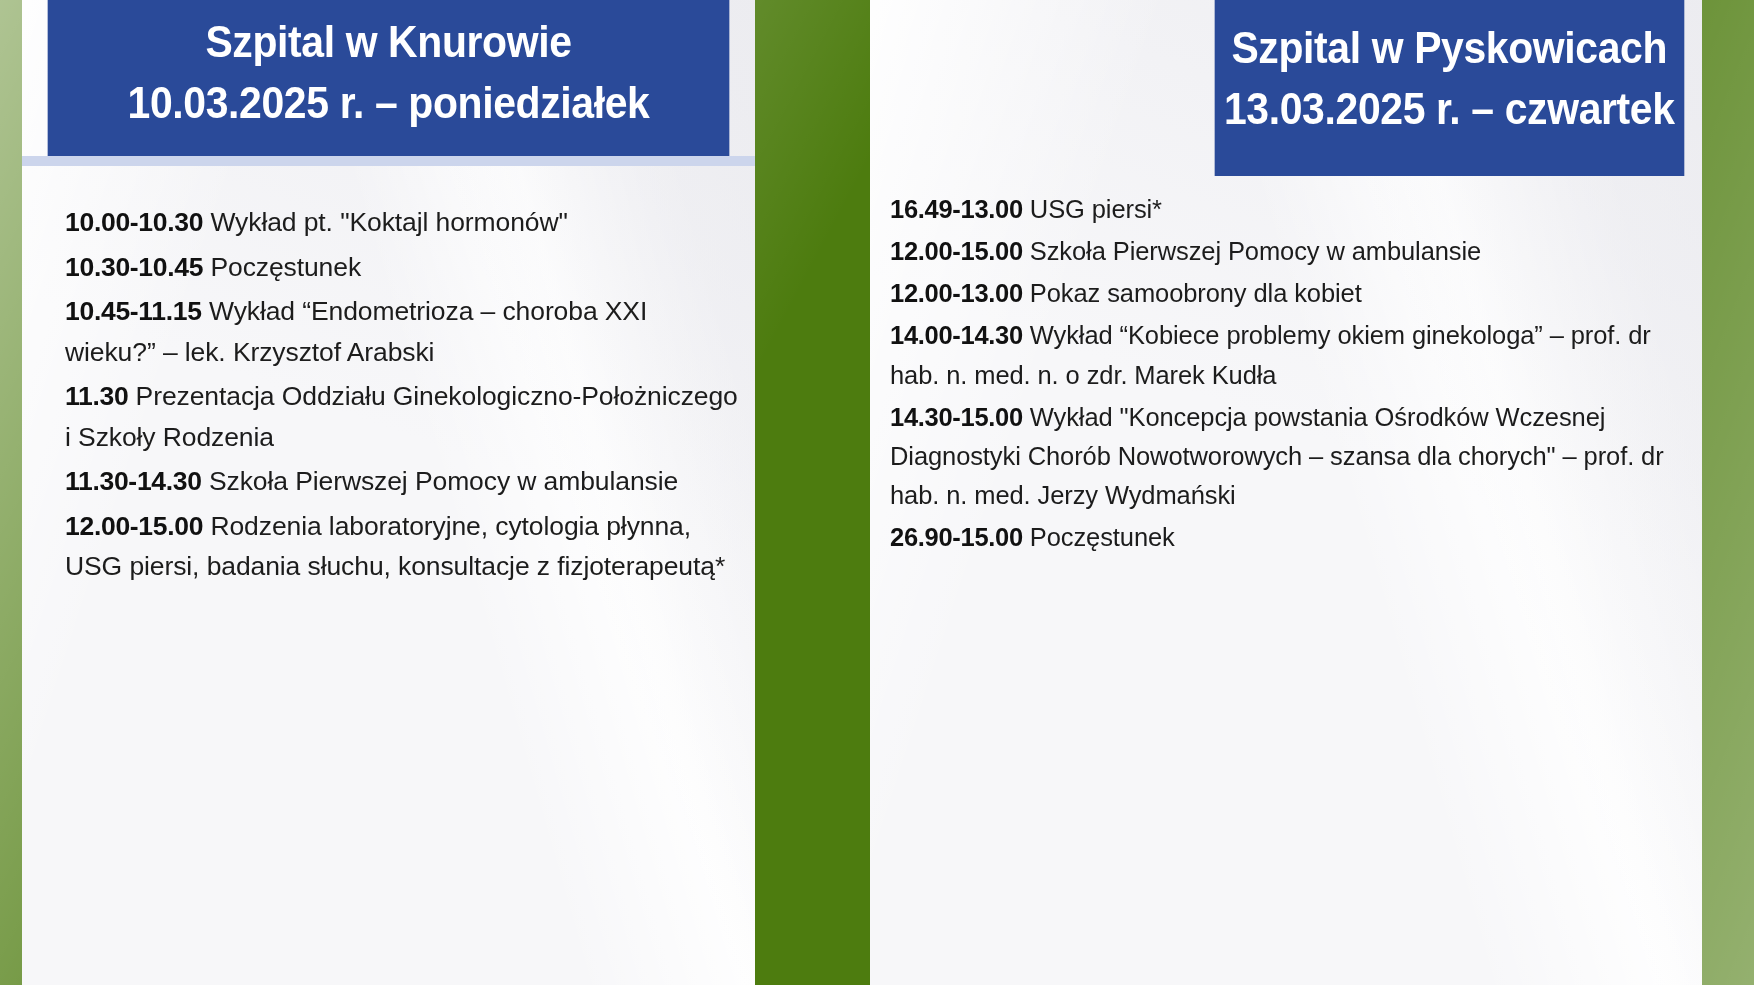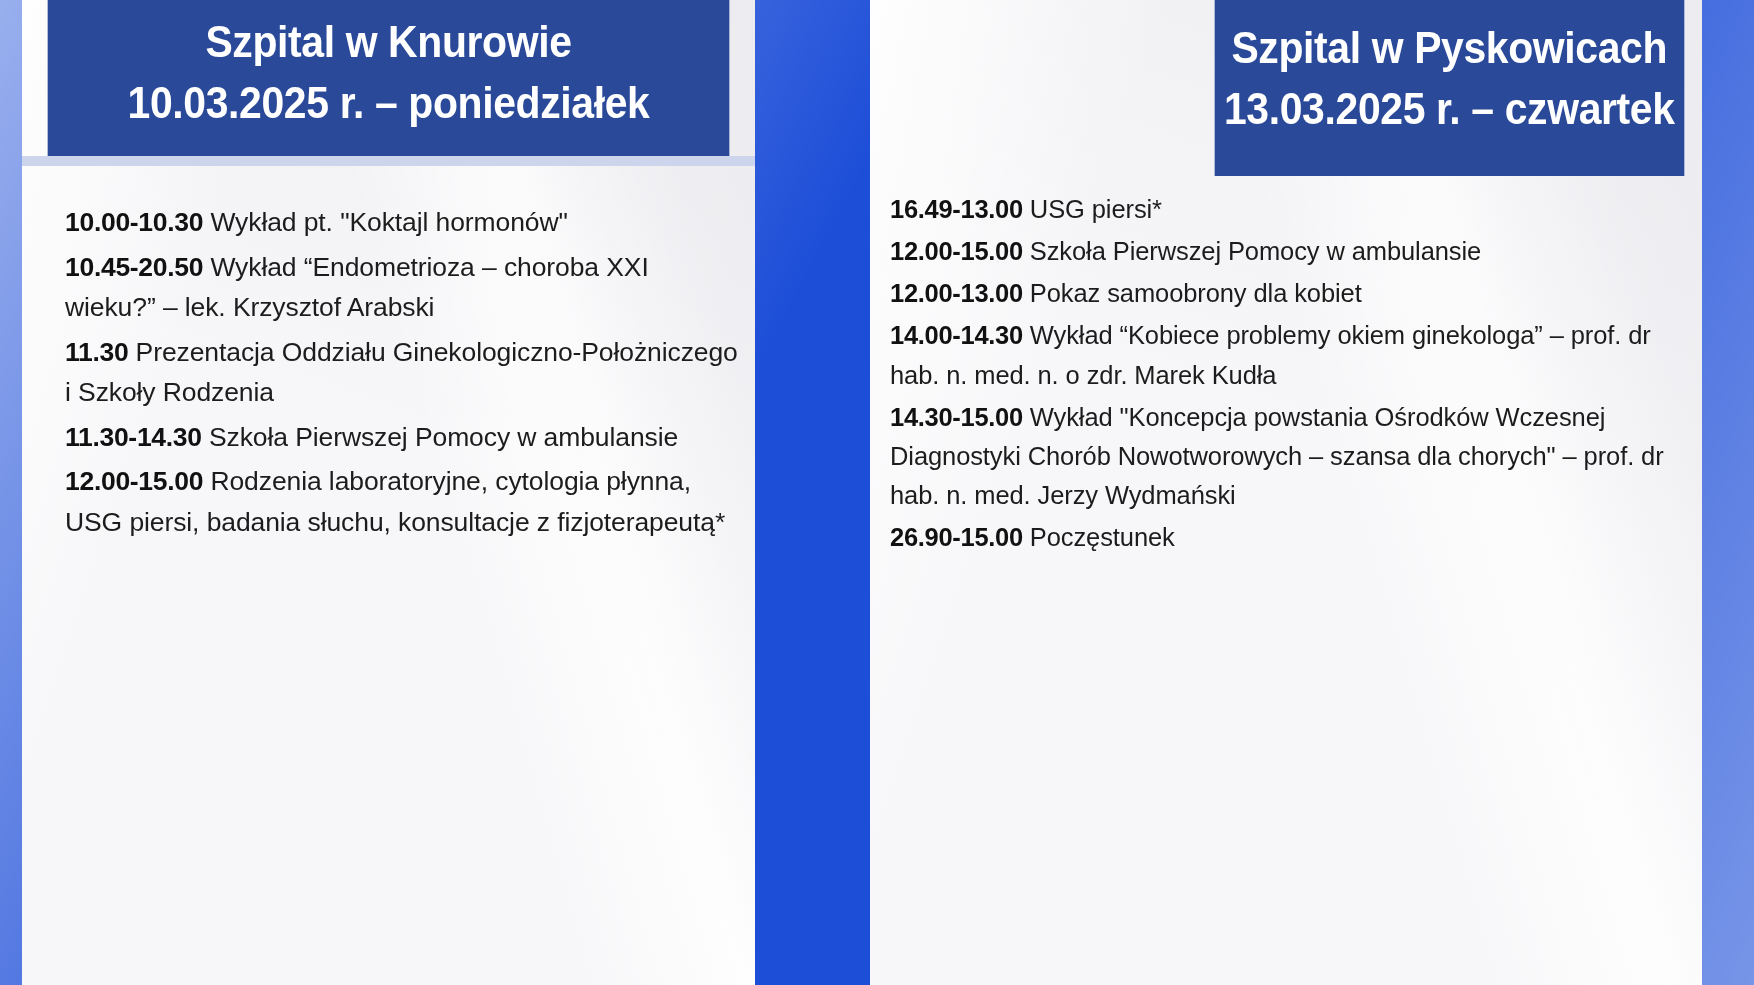--- a/index.html
+++ b/index.html
@@ -10,21 +10,21 @@
     overflow: hidden;
     background: #e8e8ea;
     font-family: "Liberation Sans", sans-serif;
   }
 
   
   .poster {
     position: relative;
     width: 1754px;
     height: 985px;
-    background: #1d4ed8;
+    background: #4d7c0f;
     overflow: hidden;
   }
 
   
   .poster::before {
     content: "";
     position: absolute;
     inset: 0;
     background:
       linear-gradient(118deg, rgba(255,255,255,0.55) 0%, rgba(255,255,255,0) 42%),
@@ -140,21 +140,24 @@
         <span class="card__header-line">10.03.2025 r. – poniedziałek</span>
       </header>
 
       <div class="card__rule"></div>
 
       <div class="card__body">
         <p class="entry">
           <span class="entry__time">10.00-10.30</span><span class="entry__text"> Wykład pt. "Koktajl hormonów"</span>
         </p>
         <p class="entry">
-          <span class="entry__time">10.45-20.50</span><span class="entry__text"> Wykład “Endometrioza – choroba XXI wieku?” – lek. Krzysztof Arabski</span>
+          <span class="entry__time">10.30-10.45</span><span class="entry__text"> Poczęstunek</span>
+        </p>
+        <p class="entry">
+          <span class="entry__time">10.45-11.15</span><span class="entry__text"> Wykład “Endometrioza – choroba XXI wieku?” – lek. Krzysztof Arabski</span>
         </p>
         <p class="entry">
           <span class="entry__time">11.30</span><span class="entry__text"> Prezentacja Oddziału Ginekologiczno-Położniczego i Szkoły Rodzenia</span>
         </p>
         <p class="entry">
           <span class="entry__time">11.30-14.30</span><span class="entry__text"> Szkoła Pierwszej Pomocy w ambulansie</span>
         </p>
         <p class="entry">
           <span class="entry__time">12.00-15.00</span><span class="entry__text"> Rodzenia laboratoryjne, cytologia płynna, USG piersi, badania słuchu, konsultacje z fizjoterapeutą*</span>
         </p>

